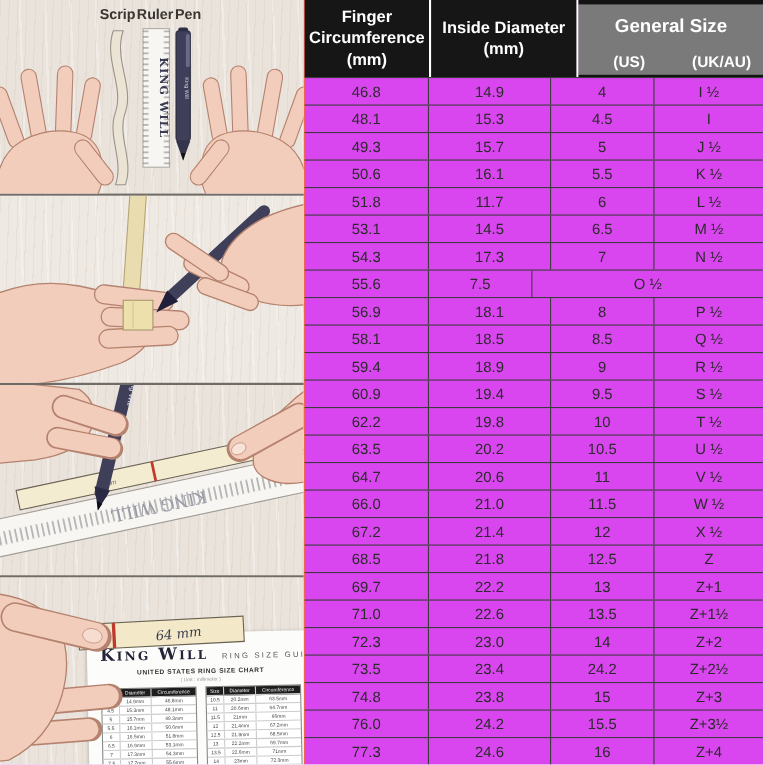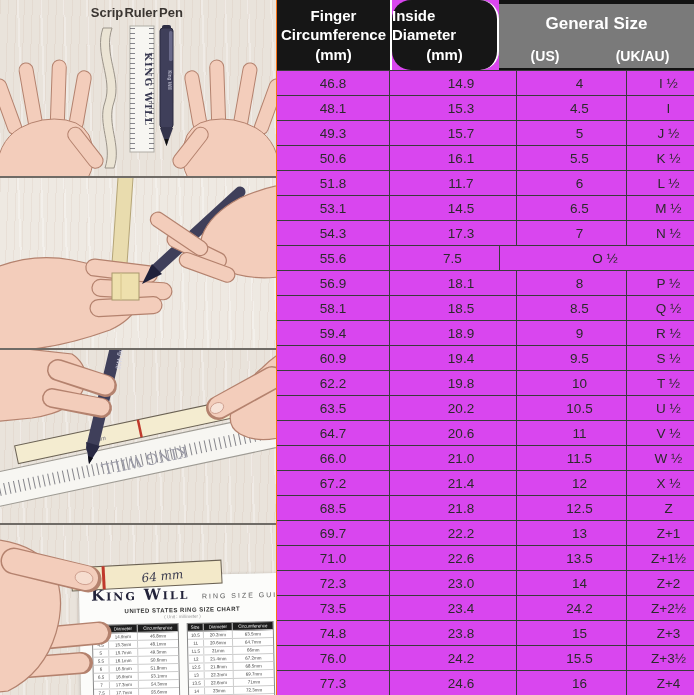--- a/index.html
+++ b/index.html
@@ -40,29 +40,29 @@
   .mcell:nth-child(2){width:34%;border-left:1px solid #ccc;}
   .mcell:nth-child(3){width:48%;border-left:1px solid #ccc;}
 
   
   .right{flex:1;display:flex;flex-direction:column;background:#d946ef;border-left:1px solid #f97316;box-sizing:border-box;}
   .thead{display:flex;height:70px;flex:0 0 70px;}
   .th{box-sizing:border-box;}
   .th-black{background:#161616;color:#fff;display:flex;flex-direction:column;justify-content:center;
     align-items:center;font-weight:bold;font-size:15px;line-height:1.3;border-right:2px solid #fff;}
   .th-finger{width:115px;}
-  .th-diameter{width:107px;border-radius:19px;}
+  .th-diameter{width:134px;}
   .th-gray{flex:1;background:#7a7a7a;color:#fff;display:flex;flex-direction:column;justify-content:flex-end;
     border-top:4px solid #131313;border-bottom:2px solid #131313;padding-bottom:4px;}
   .gs-title{text-align:center;font-size:17px;font-weight:bold;margin-bottom:14px;}
   .gs-sub{display:flex;font-size:14px;font-weight:bold;}
   .gs-us{width:92px;text-align:center;}
   .gs-uk{flex:1;text-align:center;}
   .tbody{flex:1;display:flex;flex-direction:column;}
-  .trow{display:flex;height:25px;flex:0 0 25px;border-top:1px solid #3c3c3c;box-sizing:border-box;gap:16px;}
+  .trow{display:flex;height:25px;flex:0 0 25px;border-top:1px solid #3c3c3c;box-sizing:border-box;}
   .tcell{box-sizing:border-box;display:flex;align-items:center;justify-content:center;
     font-size:13.5px;color:#2b2b2b;border-right:1px solid #3c3c3c;}
   .tcell.c0{width:113px;}
   .tcell.c1{width:111px;}
   .tcell.c2{width:94px;}
   .tcell.c3{flex:1;border-right:none;text-align:right;}
 </style>
 </head>
 <body>
 

